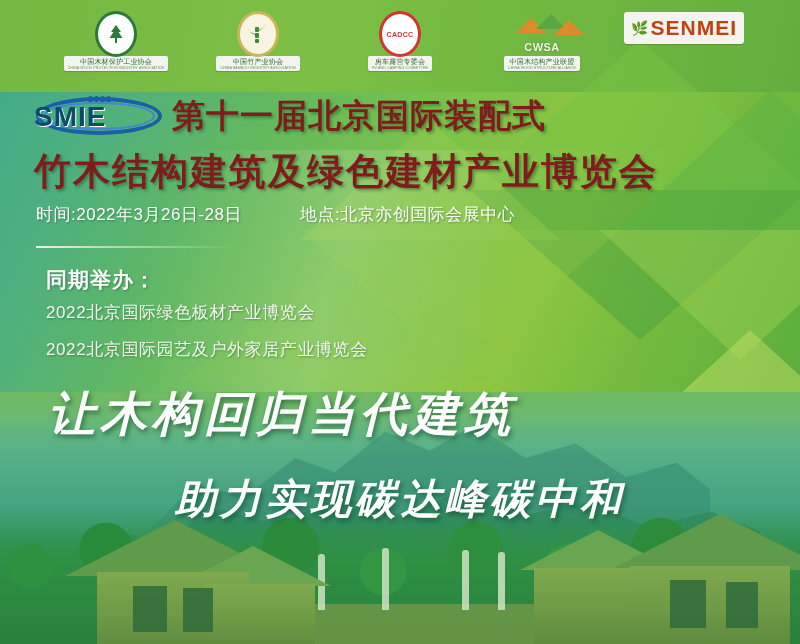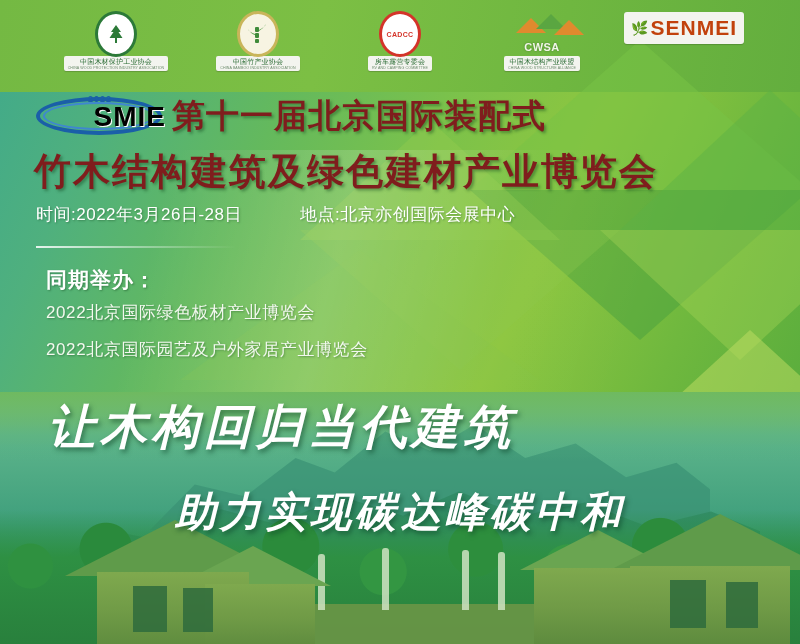--- a/index.html
+++ b/index.html
@@ -256,22 +256,22 @@
     border: 4px solid #1a5fa8;
     border-radius: 50%;
     box-sizing: border-box;
   }
   .smie-ellipse.inner {
     left: 9px; top: 9px; width: 112px; height: 28px;
     border-width: 2px; border-color: #3f87cf;
   }
   .smie-text {
     position: absolute; left: 0; top: 8px; width: 132px;
-    text-align: right;
-    color: #000000;
+    text-align: left;
+    color: #0c4a6e;
     font-size: 28px; font-weight: bold; letter-spacing: 1px;
     font-family: "Liberation Sans", sans-serif;
     text-shadow: 1px 1px 0 #ffffff;
   }
   .smie-year {
     position: absolute; left: 0; top: 1px; width: 132px;
     text-align: center;
     color: #1a5fa8; font-size: 9px; font-weight: bold; letter-spacing: 1px;
   }
   .title-line {
@@ -331,21 +331,21 @@
     font-size: 17px;
     letter-spacing: .6px;
     margin-bottom: 14px;
     text-shadow: 1px 1px 2px rgba(20,70,30,.4);
     white-space: nowrap;
   }
 
   
   .slogan-wrap {
     position: absolute;
-    left: 0; top: 396px; width: 692px;
+    left: 0; top: 383px; width: 692px;
     z-index: 8;
   }
   .slogan {
     color: #ffffff;
     font-family: "Liberation Serif", "DejaVu Serif", serif;
     font-weight: bold;
     font-style: italic;
     text-shadow: 2px 3px 5px rgba(10,60,35,.55);
     white-space: nowrap;
   }

